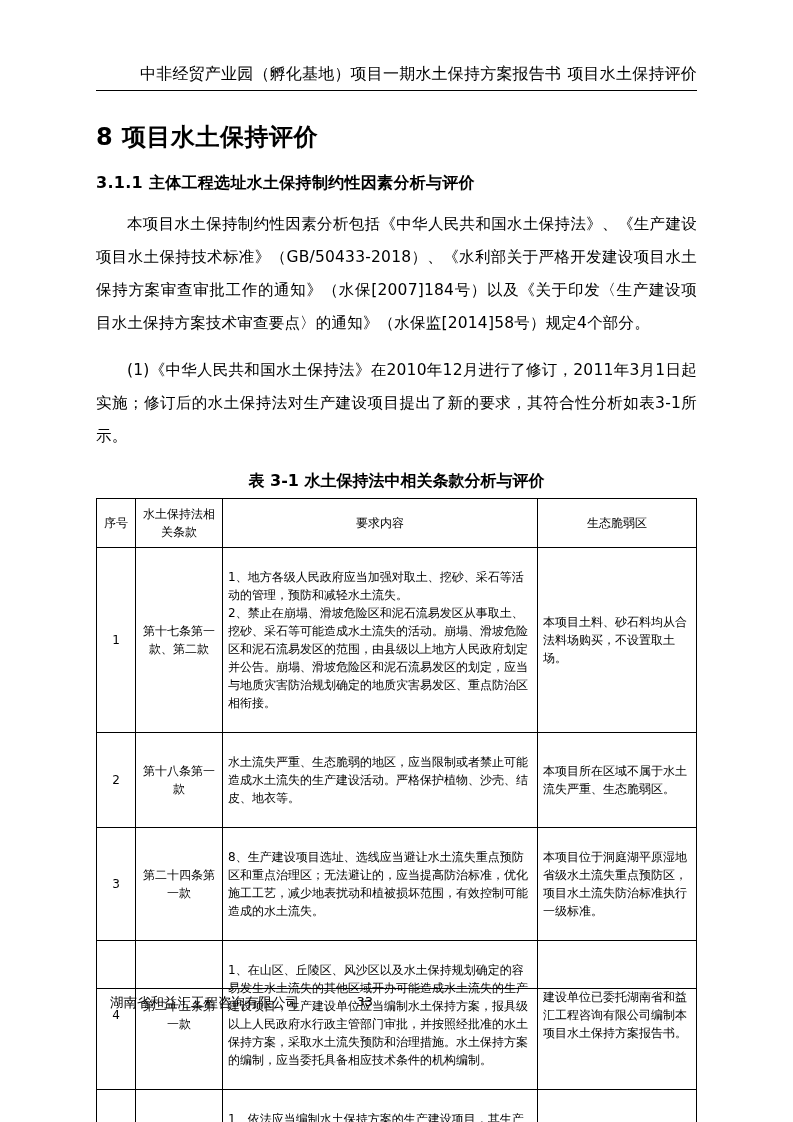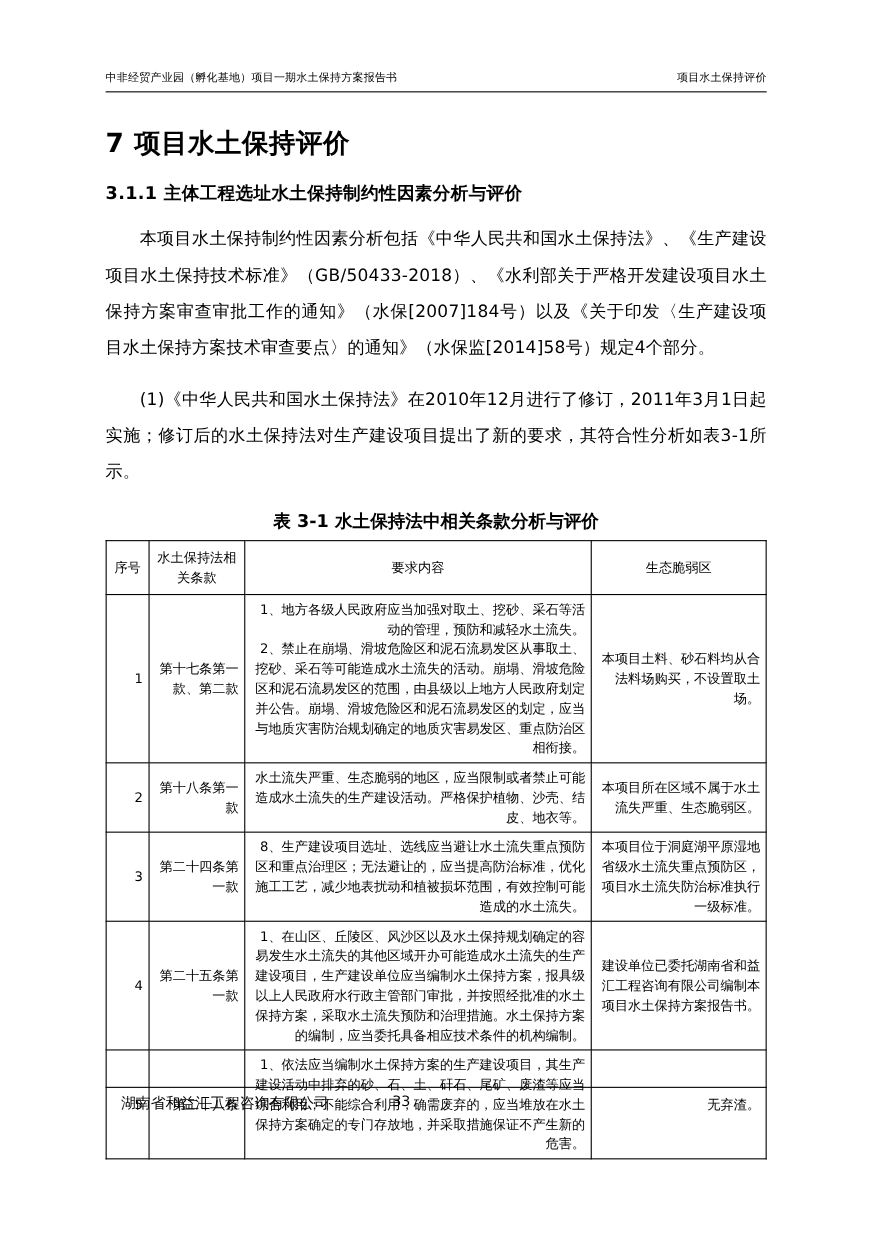--- a/index.html
+++ b/index.html
@@ -22,23 +22,24 @@
     position: absolute;
     left: 96px;
     right: 96px;
     top: 64px;
   }
   
   .page-header {
     display: flex;
     justify-content: space-between;
     align-items: flex-end;
-    font-size: 10px;
+    font-size: 16px;
     letter-spacing: 0.2px;
     padding-bottom: 5px;
+    margin-left: 44px;
   }
   .header-rule {
     border-bottom: 1px solid #000;
     margin-bottom: 0;
   }
   .header-left { white-space: nowrap; }
   .header-right { white-space: nowrap; }
 
   
   h1.sec {
@@ -78,23 +79,22 @@
 
   table.doc {
     width: 100%;
     border-collapse: collapse;
     table-layout: fixed;
     font-size: 12px;
     line-height: 18px;
   }
   table.doc th, table.doc td {
     border: 1px solid #000;
-    padding: 4px 5px;
+    padding: 20px 5px;
     vertical-align: middle;
-    text-align: right;
   }
   table.doc thead th {
     text-align: center;
     font-weight: normal;
     padding: 6px 4px;
   }
   td.c-num { text-align: center; width: 30px; }
   td.c-law { text-align: center; width: 78px; }
   td.c-req { text-align: left; }
   td.c-sit { text-align: left; width: 150px; }
@@ -140,21 +140,21 @@
 <div class="page">
 
   <div class="content">
 
     <div class="page-header">
       <span class="header-left">中非经贸产业园（孵化基地）项目一期水土保持方案报告书</span>
       <span class="header-right">项目水土保持评价</span>
     </div>
     <div class="header-rule"></div>
 
-    <h1 class="sec">7 项目水土保持评价</h1>
+    <h1 class="sec">8 项目水土保持评价</h1>
     <h3 class="sec">3.1.1 主体工程选址水土保持制约性因素分析与评价</h3>
 
     <p class="body">本项目水土保持制约性因素分析包括《中华人民共和国水土保持法》、《生产建设项目水土保持技术标准》（GB/50433-2018）、《水利部关于严格开发建设项目水土保持方案审查审批工作的通知》（水保[2007]184号）以及《关于印发〈生产建设项目水土保持方案技术审查要点〉的通知》（水保监[2014]58号）规定4个部分。</p>
     <p class="body">(1)《中华人民共和国水土保持法》在2010年12月进行了修订，2011年3月1日起实施；修订后的水土保持法对生产建设项目提出了新的要求，其符合性分析如表3-1所示。</p>
 
     <div class="table-caption">表 3-1 水土保持法中相关条款分析与评价</div>
 
     <table class="doc">
       <thead>
         <tr>

